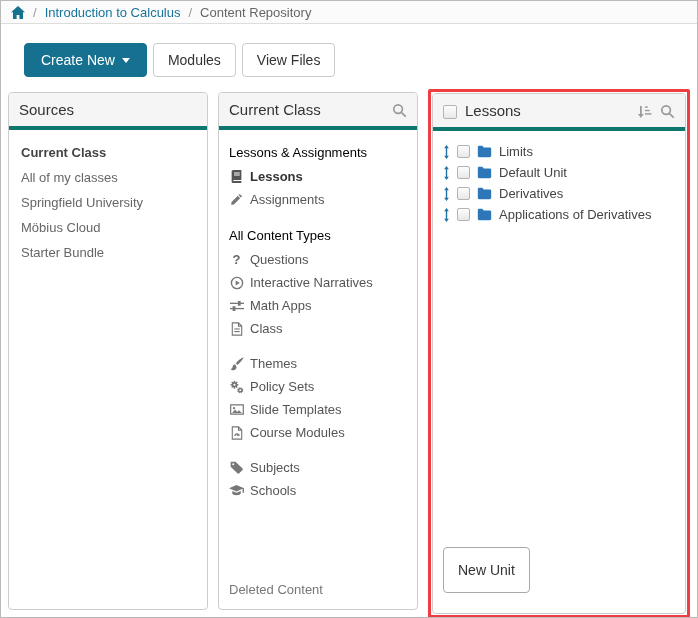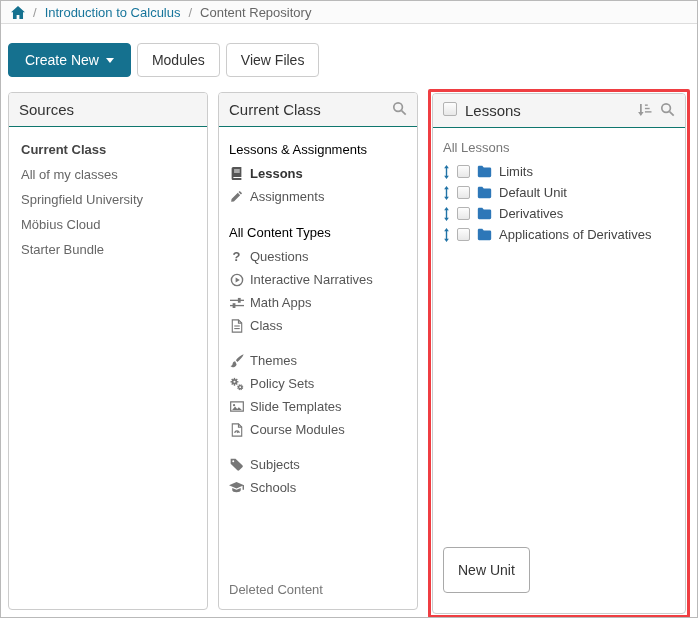--- a/index.html
+++ b/index.html
@@ -22,21 +22,21 @@
     padding: 0 10px;
     font-size: 13px;
     gap: 8px;
   }
   .crumb-link { color: #17759B; text-decoration: none; cursor: pointer; }
   .crumb-sep { color: #999; }
   .crumb-current { color: #666; }
   .home-icon { color: #15718F; display: inline-flex; margin-top: 1px; }
   
   .toolbar {
-    padding: 19px 7px 12px 7px;
+    padding: 19px 7px 12px 23px;
     display: flex;
     gap: 6px;
   }
   .btn {
     font-family: inherit;
     font-size: 14px;
     height: 34px;
     padding: 0 14px;
     border-radius: 4px;
     border: 1px solid #ccc;
@@ -71,26 +71,26 @@
     background: #fff;
     border: 1px solid #ccc;
     border-radius: 4px;
     display: flex;
     flex-direction: column;
     overflow: hidden;
   }
   .panel-sources, .panel-current { width: 200px; height: 518px; margin-top: 3px; }
   .panel-head {
     background: #f5f5f5;
-    border-bottom: 1px solid #0f766e;
+    border-bottom: 4px solid #0f766e;
     padding: 8px 10px;
     font-size: 15px;
     color: #333;
     display: flex;
-    align-items: flex-start;
+    align-items: flex-end;
     gap: 8px;
     flex: 0 0 auto;
   }
   .panel-head .spacer { flex: 1; }
   .head-icon { color: #999; display: inline-flex; cursor: pointer; }
   .panel-body {
     flex: 1;
     display: flex;
     flex-direction: column;
     padding: 10px 0 10px 0;
@@ -366,21 +366,20 @@
             </svg>
         </span>
         <span class="head-icon">
           <svg width="15" height="15" viewBox="0 0 16 16" fill="none" stroke="currentColor" stroke-width="1.8">
               <circle cx="6.5" cy="6.5" r="4.6"></circle>
               <line x1="10.2" y1="10.2" x2="14.6" y2="14.6"></line>
             </svg>
         </span>
       </div>
       <div class="panel-body">
-        <div class="lessons-label">All Lessons</div>
 
         <div class="unit-row">
           <span class="move-handle">
             <svg width="7" height="14" viewBox="0 0 8 16" fill="currentColor">
                 <path d="M4 0l2.7 3.7H4.8v8.6h1.9L4 16 1.3 12.3h1.9V3.7H1.3z"></path>
               </svg>
           </span>
           <span class="checkbox"></span>
           <span class="folder-icon">
             <svg width="15" height="13" viewBox="0 0 16 14" fill="currentColor">

